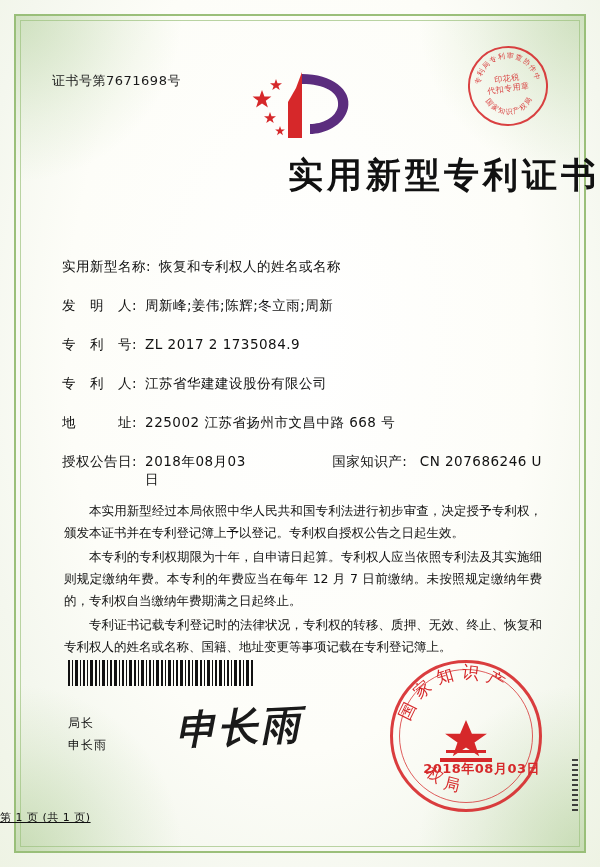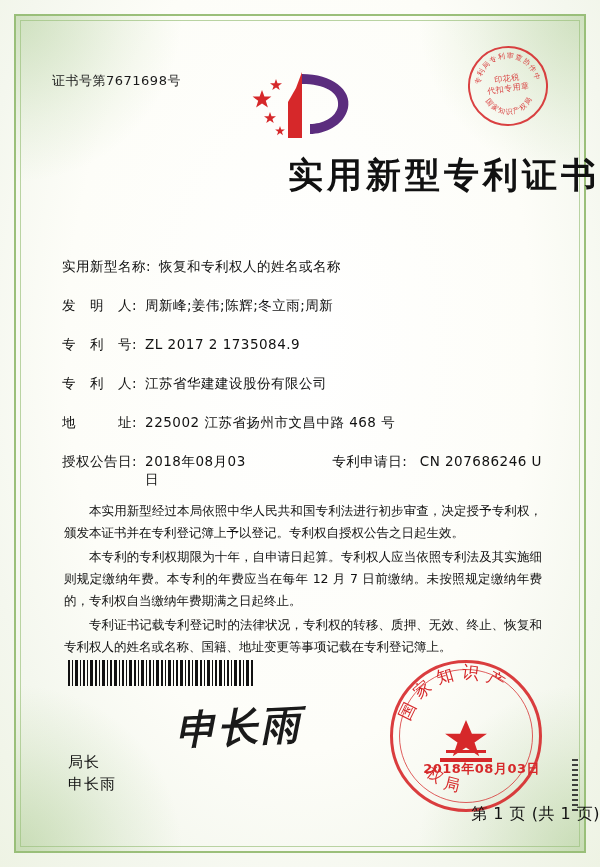--- a/index.html
+++ b/index.html
@@ -155,25 +155,24 @@
     left: 68px;
     top: 660px;
     height: 26px;
     width: 188px;
   }
 
   .signoff {
     position: absolute;
     left: 68px;
     top: 712px;
-    font-size: 15px;
+    font-size: 12px;
     line-height: 22px;
     color: #111;
     letter-spacing: 1px;
-    margin-top: 39px;
   }
 
   .handwriting {
     position: absolute;
     left: 176px;
     top: 700px;
     font-family: "DejaVu Serif", "Liberation Serif", serif;
     font-size: 40px;
     font-weight: bold;
     font-style: italic;
@@ -211,24 +210,25 @@
     font-size: 13px;
     color: #d6282a;
     letter-spacing: 0.5px;
     font-weight: bold;
   }
 
   .page-footer {
     position: absolute;
     left: 0; right: 0;
     bottom: 42px;
-    text-align: right;
-    font-size: 16px;
+    text-align: left;
+    font-size: 11px;
     color: #111;
     letter-spacing: 0.5px;
+    text-decoration: underline;
   }
 
   .side-code {
     position: absolute;
     right: 22px;
     bottom: 56px;
     width: 6px;
     height: 52px;
     background: repeating-linear-gradient(to bottom, #222 0 2px, transparent 2px 5px);
     opacity: 0.85;
@@ -295,27 +295,27 @@
     <div class="field-row">
       <span class="field-label">专　利　号:</span>
       <span class="field-value">ZL 2017 2 1735084.9</span>
     </div>
     <div class="field-row">
       <span class="field-label">专　利　人:</span>
       <span class="field-value">江苏省华建建设股份有限公司</span>
     </div>
     <div class="field-row">
       <span class="field-label">地　　　址:</span>
-      <span class="field-value">225002 江苏省扬州市文昌中路 468 号</span>
+      <span class="field-value">225002 江苏省扬州市文昌中路 668 号</span>
     </div>
     <div class="field-row two-col">
       <span class="field-label">授权公告日:</span>
       <span class="field-value">2018年08月03日</span>
       <span class="right-group">
-        <span class="field-label">专利申请日:</span>
+        <span class="field-label">国家知识产:</span>
         <span class="field-value">CN 207686246 U</span>
       </span>
     </div>
   </div>
 
   <div class="body-text">
     <p>本实用新型经过本局依照中华人民共和国专利法进行初步审查，决定授予专利权，颁发本证书并在专利登记簿上予以登记。专利权自授权公告之日起生效。</p>
     <p>本专利的专利权期限为十年，自申请日起算。专利权人应当依照专利法及其实施细则规定缴纳年费。本专利的年费应当在每年 12 月 7 日前缴纳。未按照规定缴纳年费的，专利权自当缴纳年费期满之日起终止。</p>
     <p>专利证书记载专利登记时的法律状况，专利权的转移、质押、无效、终止、恢复和专利权人的姓名或名称、国籍、地址变更等事项记载在专利登记簿上。</p>
   </div>

